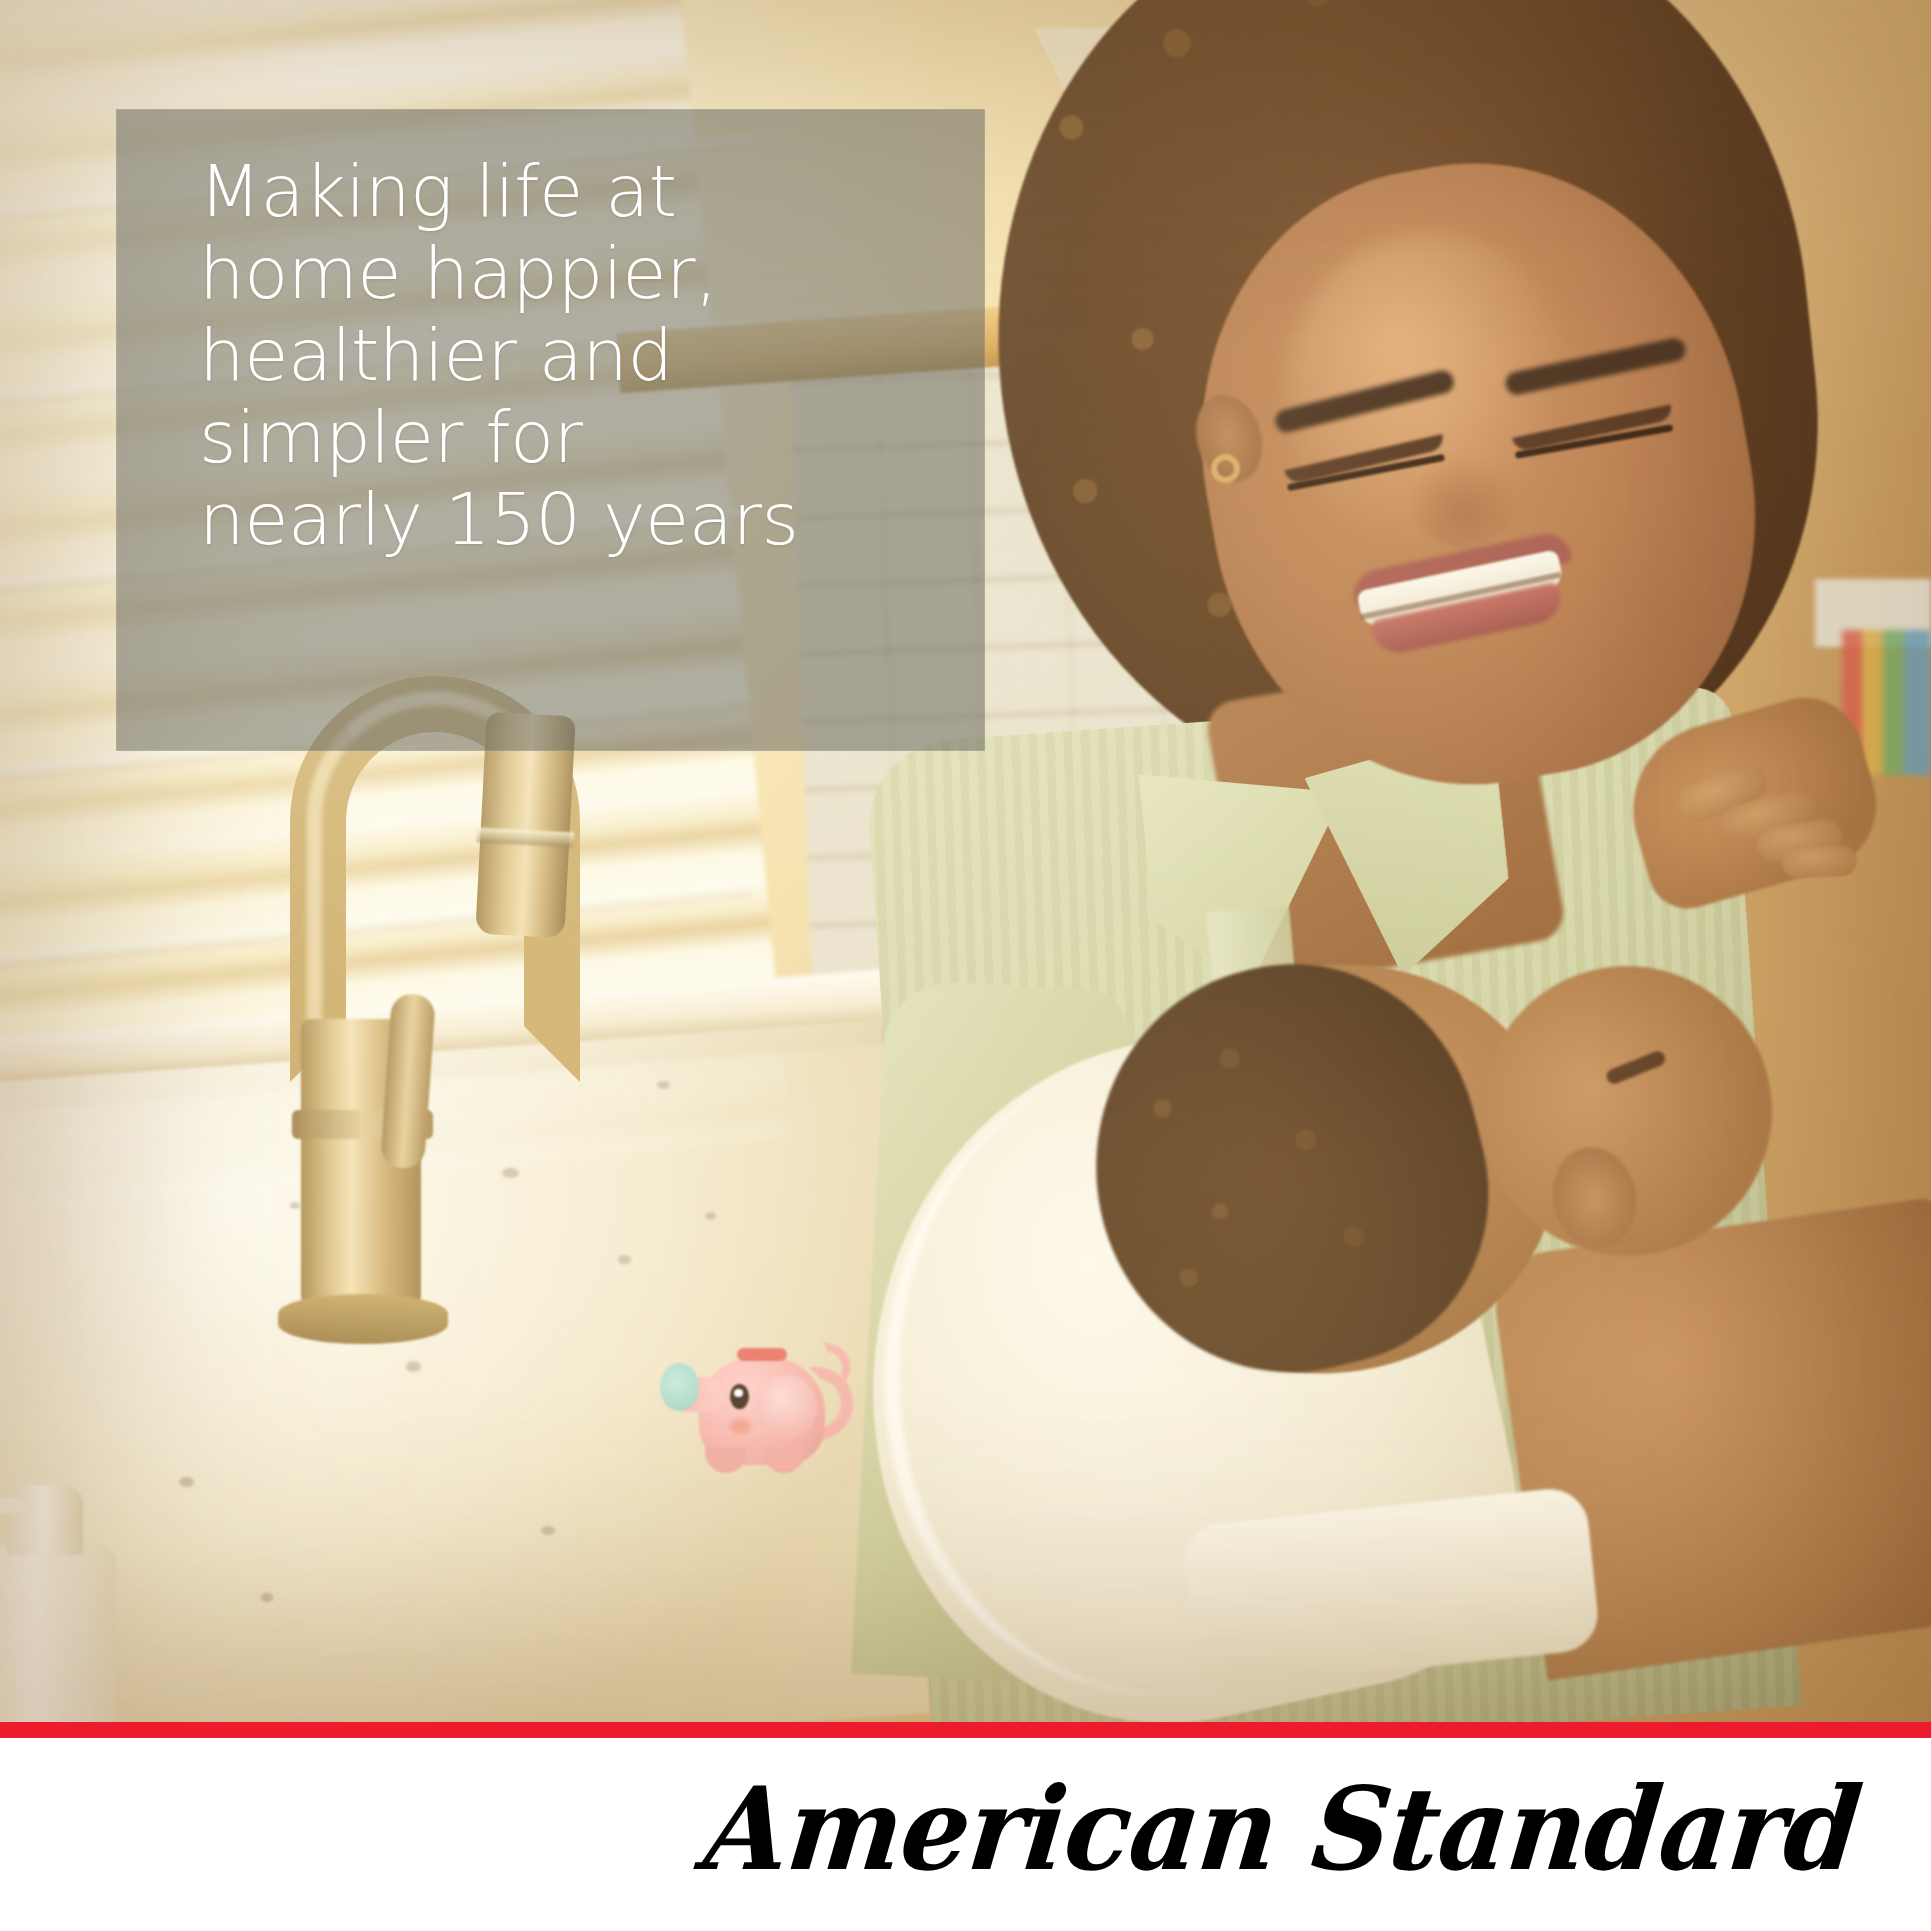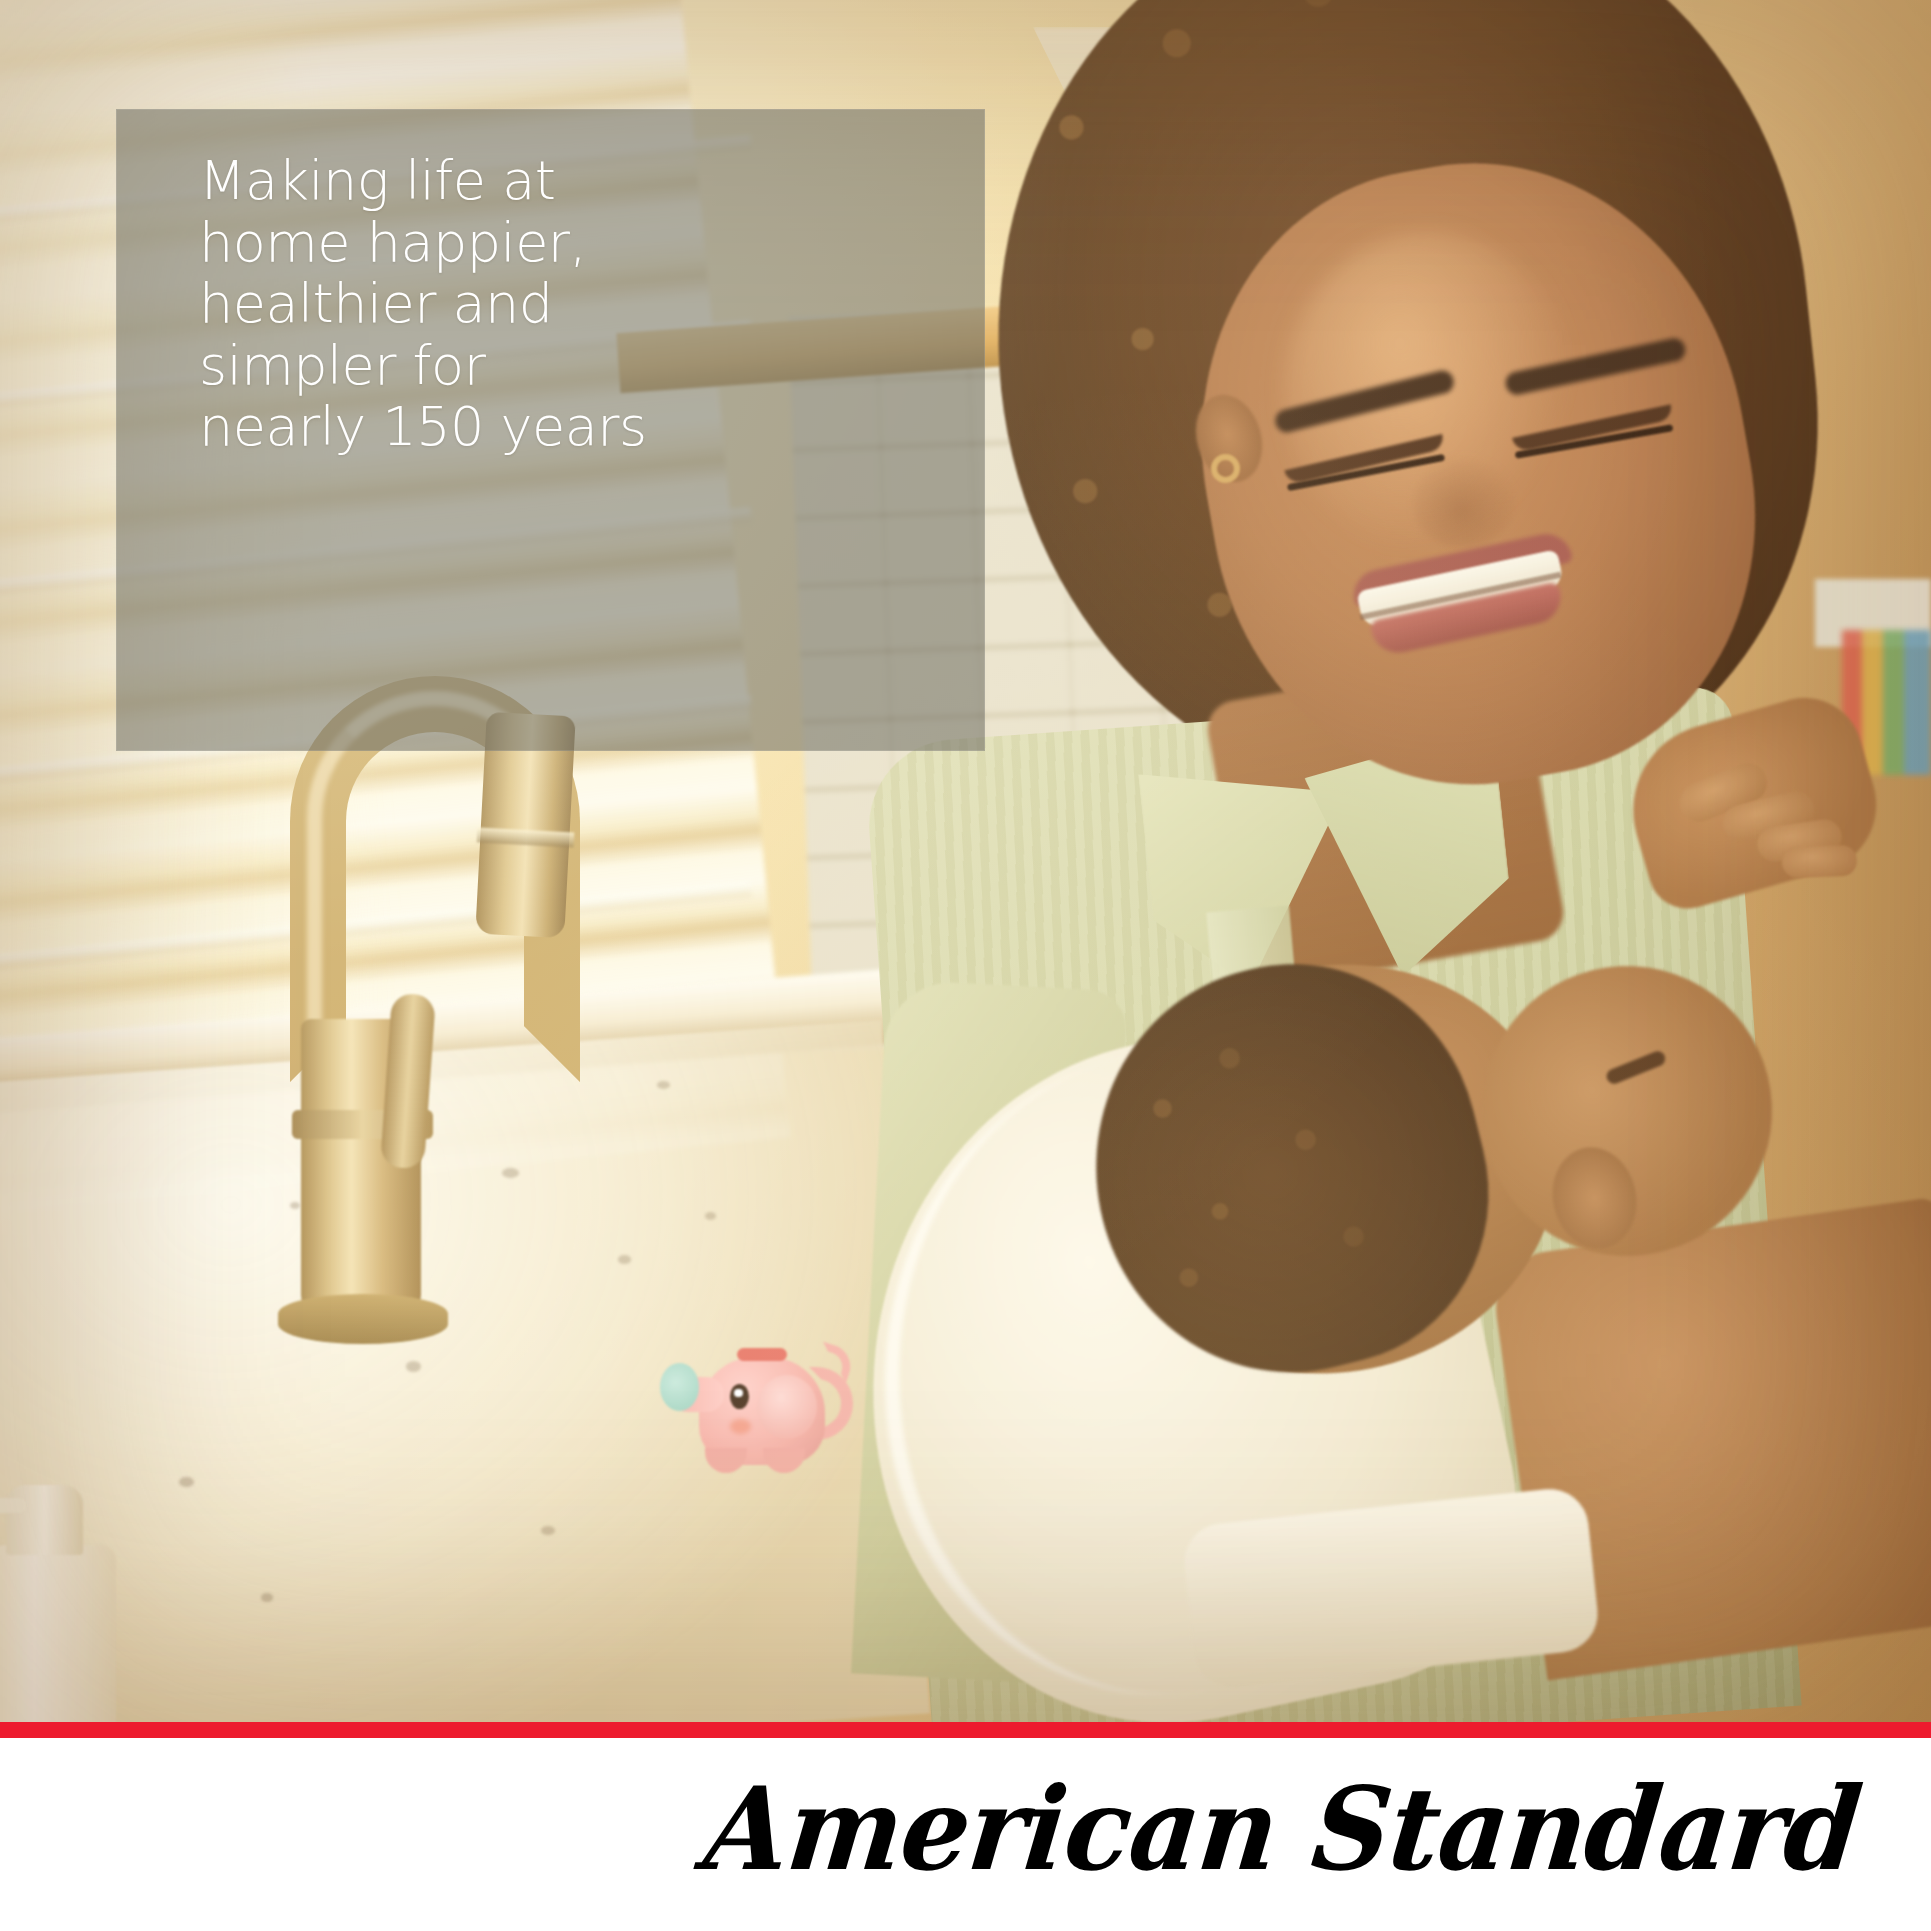--- a/index.html
+++ b/index.html
@@ -479,21 +479,21 @@
     position:absolute; left:116px; top:109px; width:869px; height:642px;
     background:rgba(104,102,86,.52);
     backdrop-filter:saturate(.75);
     box-shadow:0 0 0 1px rgba(255,255,255,.10) inset;
   }
   .overlay-text {
     position:absolute; left:83px; top:41px; right:9.7px;
     color:#ffffff;
     font-family:"DejaVu Sans", sans-serif;
     font-weight:300;
-    font-size:54px;
+    font-size:72px;
     line-height:1.14;
     letter-spacing:-0.5px;
     white-space:pre-line;
     text-shadow:0 1px 2.9px rgba(60,50,30,.18);
   }
 
   
   .red-rule {
     position:absolute; left:0; top:1722px; width:1931px; height:16.4px;
     background:#ed1b2e;

